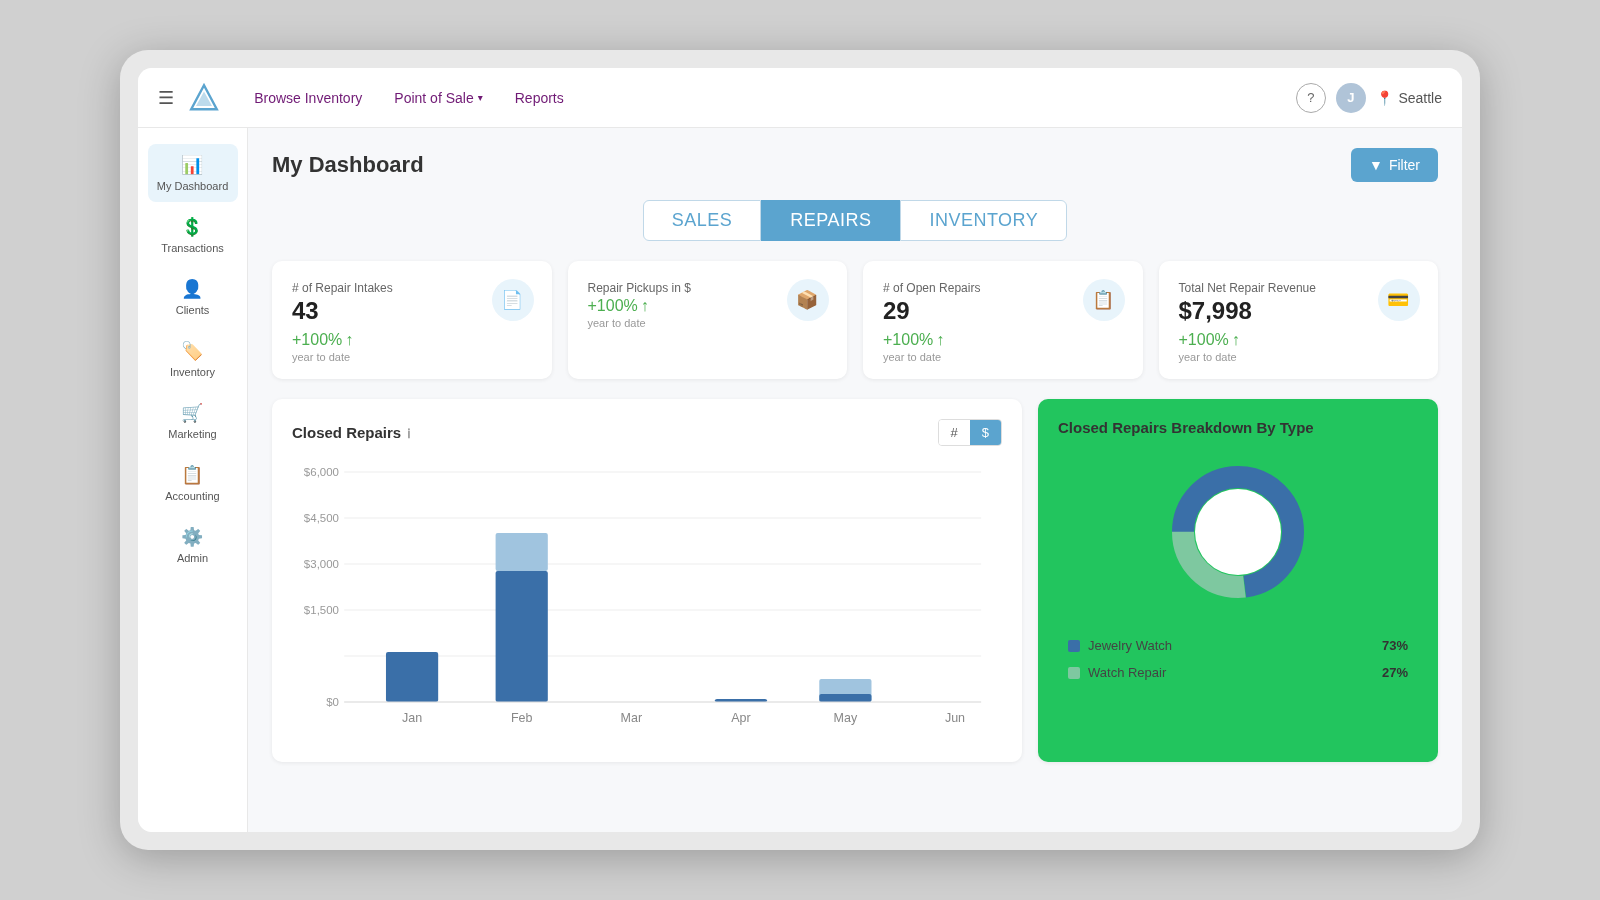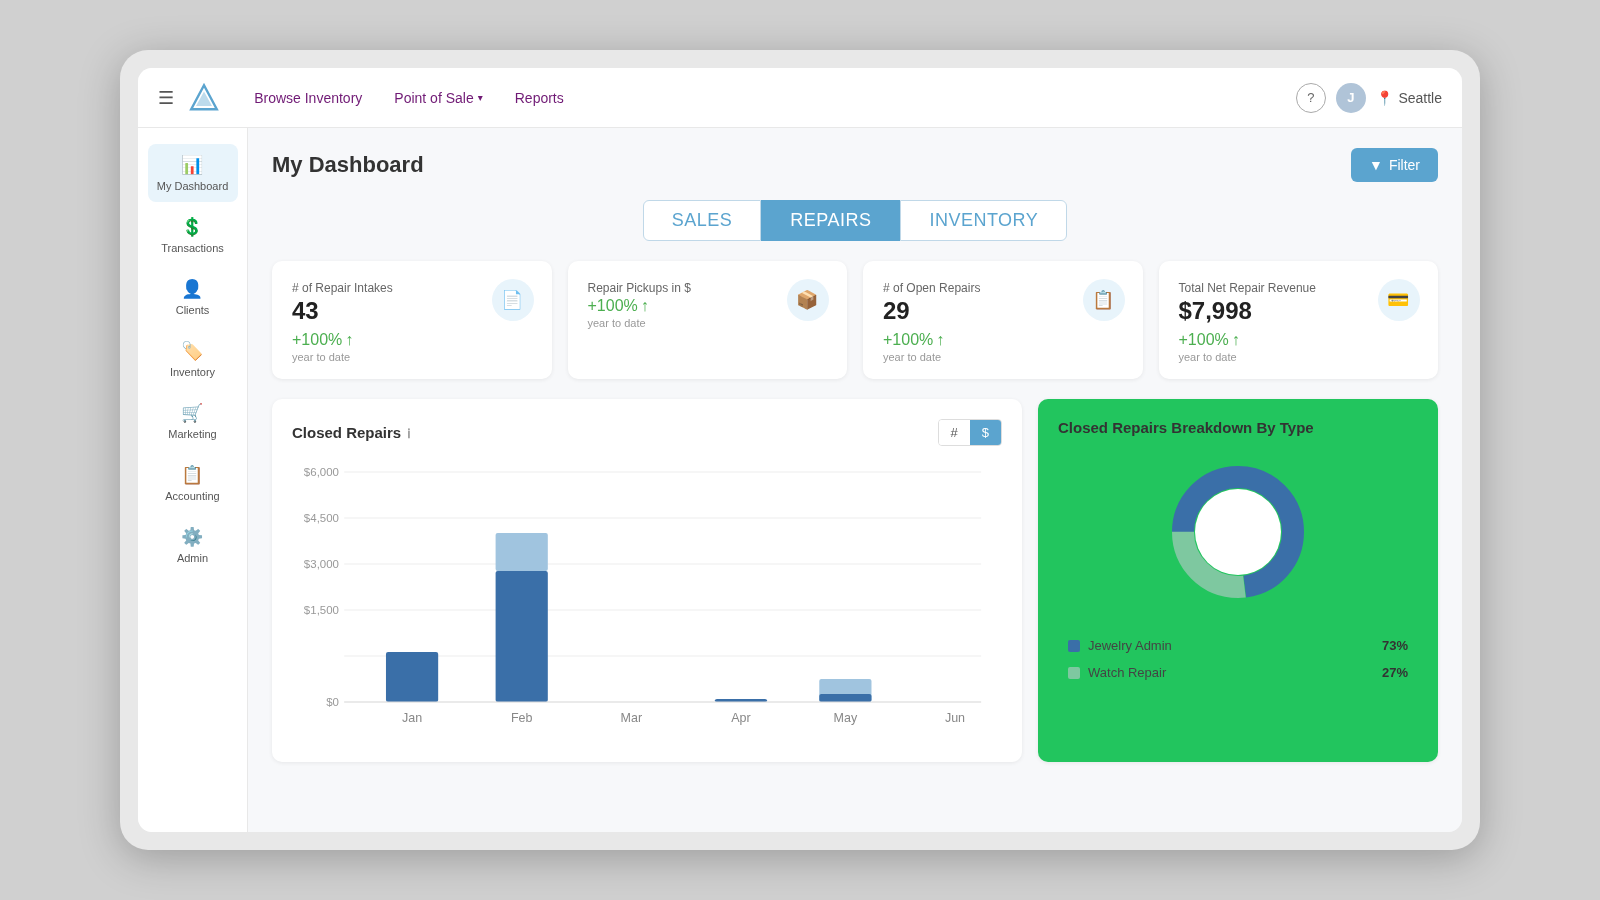--- a/index.html
+++ b/index.html
@@ -411,21 +411,21 @@
                 <circle cx="80" cy="80" r="55" fill="none" stroke="#3a6fa8" stroke-width="22" stroke-dasharray="252 92" stroke-dashoffset="86.4" transform="rotate(-90 80 80)"></circle>
                 <circle cx="80" cy="80" r="55" fill="none" stroke="#7ec8a0" stroke-width="22" stroke-dasharray="93 251" stroke-dashoffset="-166" transform="rotate(-90 80 80)"></circle>
                 <circle cx="80" cy="80" r="43" fill="white"></circle>
               </svg>
             </div>
 
             <div style="padding: 0 10px;">
               <div class="legend-item">
                 <div class="legend-left">
                   <div class="legend-dot" style="background:#3a6fa8;"></div>
-                  <span>Jewelry Admin</span>
+                  <span>Jewelry Watch</span>
                 </div>
                 <span class="legend-pct">73%</span>
               </div>
               <div class="legend-item">
                 <div class="legend-left">
                   <div class="legend-dot" style="background:#7ec8a0;"></div>
                   <span>Watch Repair</span>
                 </div>
                 <span class="legend-pct">27%</span>
               </div>

